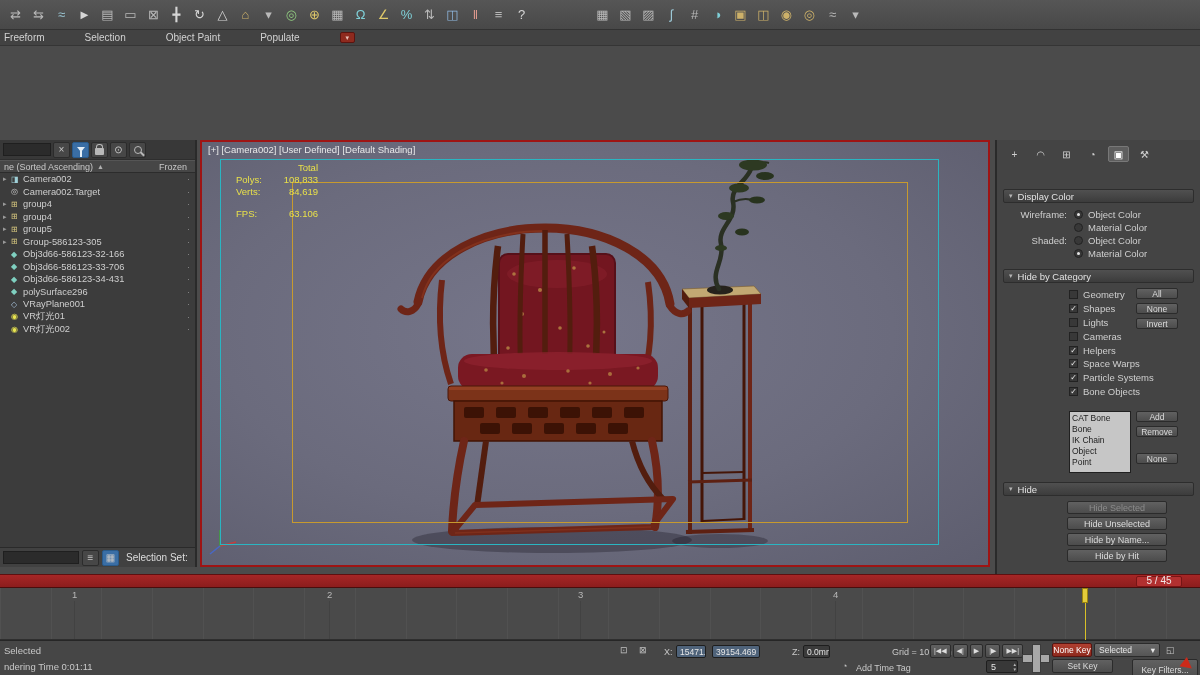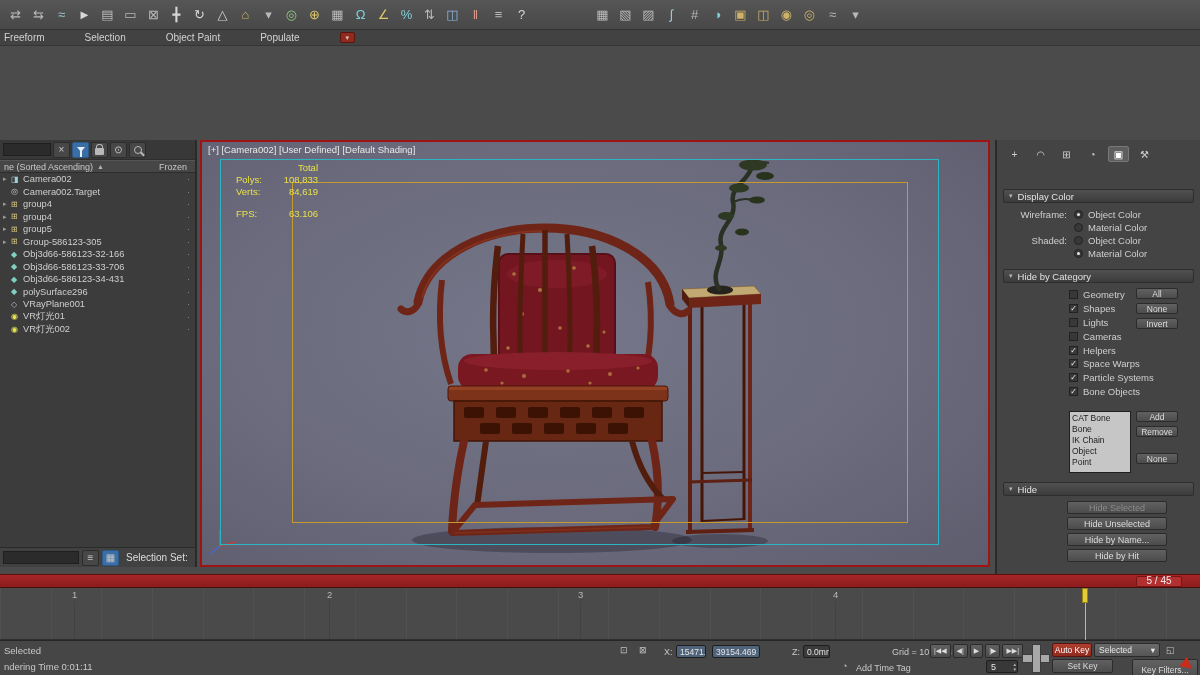--- a/index.html
+++ b/index.html
@@ -666,21 +666,21 @@
     <span>5</span>
     <span class="frame-spin">
       <span>▴</span>
       <span>▾</span>
     </span>
   </div>
 
   <span class="bigcross"></span>
 
   <div class="autokey">
-      <span>Auto Key</span>
+      <span>None Key</span>
     </div>
   <div class="ddl">
     <span>Selected</span>
     <span>▾</span>
   </div>
   <button class="cp-btn setkey">
       <span>Set Key</span>
     </button>
   <button class="cp-btn keyfilters">
       <span>Key Filters...</span>

